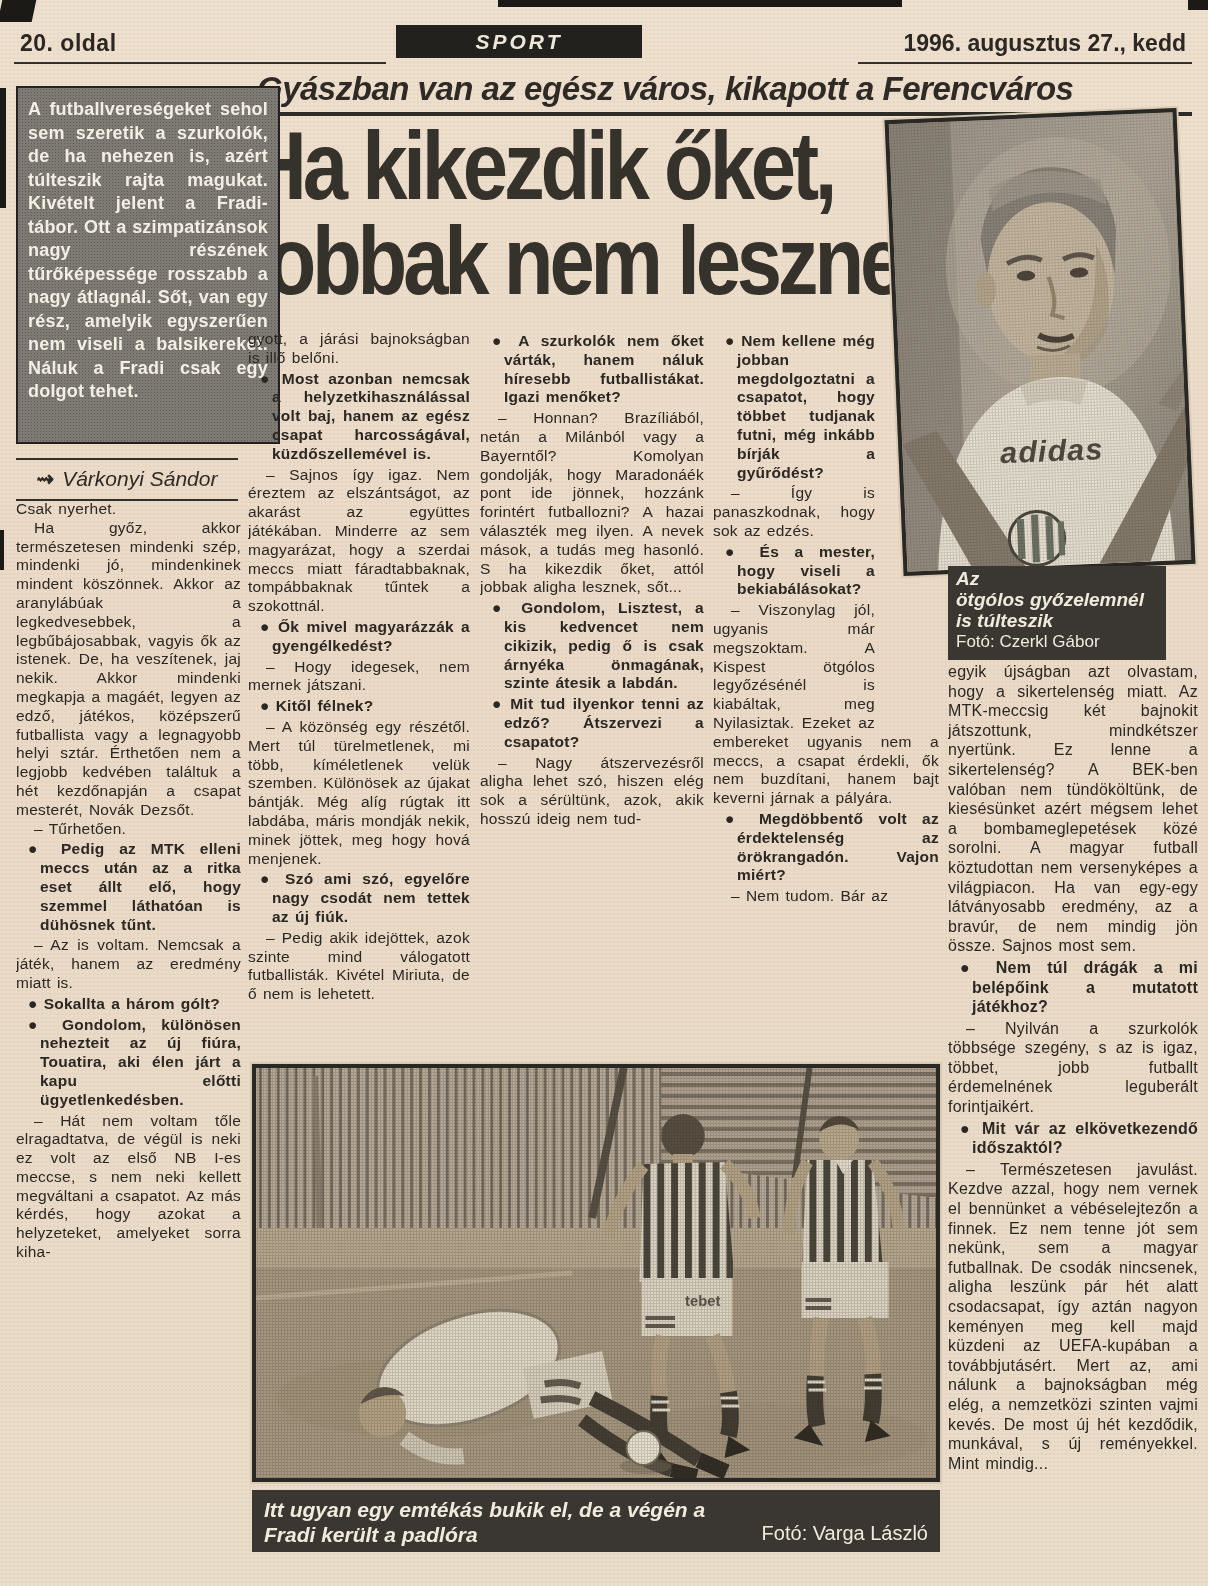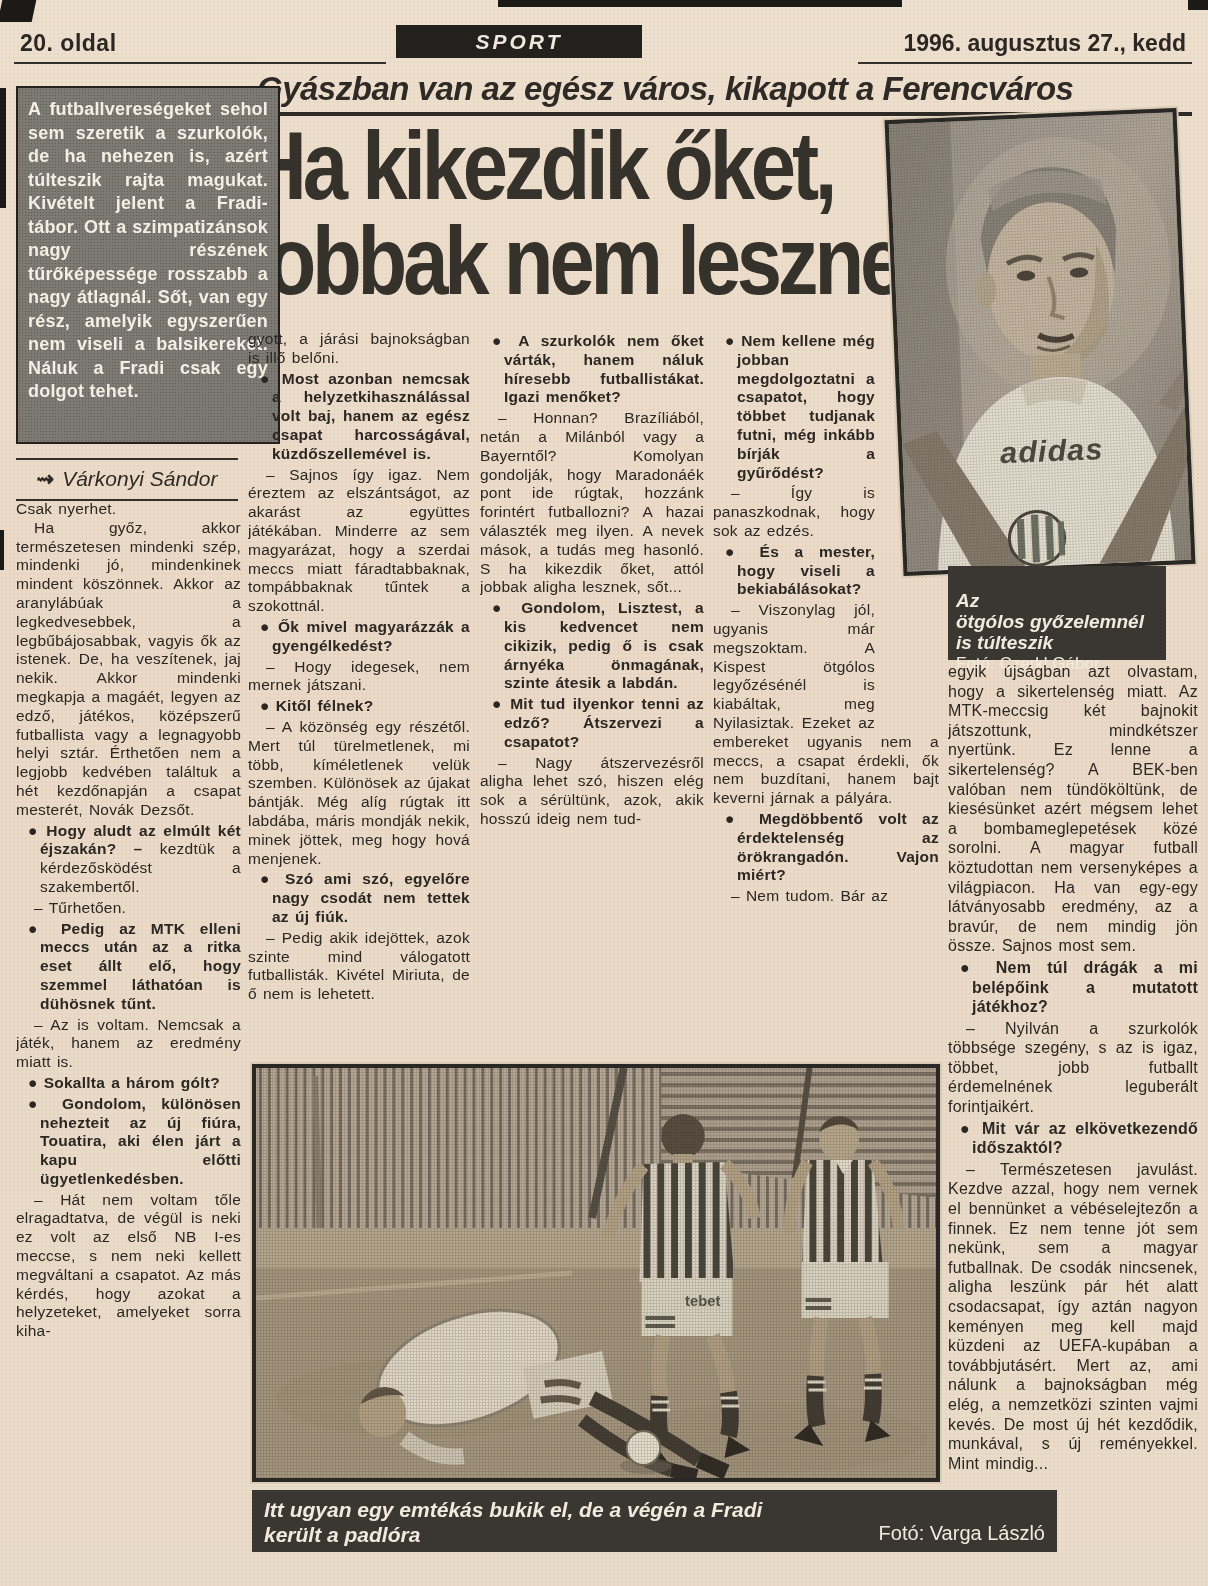--- a/index.html
+++ b/index.html
@@ -51,26 +51,26 @@
   .tail{font-weight:400;}
   .wrap-spacer{float:right;width:64px;height:400px;}
   
   .photo-top{position:absolute;left:894px;top:114px;width:284px;height:448px;
     transform:rotate(-2.4deg);transform-origin:50% 50%;
     border:4px solid #2a2824;background:#a59c8f;box-shadow:0 0 0 2px #d9cab4;}
   .photo-top svg,.photo-bottom svg{display:block;width:100%;height:100%;}
   .halftone{position:absolute;inset:0;pointer-events:none;
     background-image:radial-gradient(rgba(40,30,20,.16) 1px, transparent 1.2px);background-size:3px 3px;}
   .caption-top{position:absolute;left:948px;top:566px;width:218px;height:94px;background:#3a3733;
-    color:#f1ebdd;padding:24px 8px;box-sizing:border-box;}
+    color:#f1ebdd;padding:2px 8px;box-sizing:border-box;}
   .caption-top .cl{display:block;font-style:italic;font-weight:700;font-size:19px;line-height:21px;}
   .caption-top .credit{display:block;font-size:17px;margin-top:1px;}
   .photo-bottom{position:absolute;left:252px;top:1064px;width:688px;height:418px;
     border:4px solid #2a2824;box-sizing:border-box;background:#a89d8e;box-shadow:0 0 0 2px #d9cab4;}
-  .caption-bottom{position:absolute;left:252px;top:1490px;width:805px;height:62px;background:#3a3733;
+  .caption-bottom{position:absolute;left:252px;top:1490px;width:688px;height:62px;background:#3a3733;
     color:#f1ebdd;display:flex;justify-content:space-between;align-items:flex-start;
     padding:7px 12px;box-sizing:border-box;}
   .caption-bottom .ctext{font-style:italic;font-weight:700;font-size:21px;line-height:25px;width:520px;}
   .caption-bottom .credit{font-size:20px;align-self:flex-end;white-space:nowrap;}
   
   .art{position:absolute;background:#1c1a17;}
   .art-tl{left:0;top:0;width:34px;height:22px;transform:skewX(-12deg);}
   .art-top{left:498px;top:0;width:404px;height:7px;}
   .art-left1{left:0;top:88px;width:6px;height:120px;}
   .art-left2{left:0;top:530px;width:4px;height:40px;}
@@ -156,42 +156,41 @@
   <div class="caption-top">
     <span class="cl">Az</span>
     <span class="cl">ötgólos győzelemnél</span>
     <span class="cl">is túlteszik</span>
     <span class="credit">Fotó: Czerkl Gábor</span>
   </div>
 
   <div class="col col-1">
       <p class="para s-p"><span>Csak nyerhet.</span></p>
       <p class="para s-pi"><span>Ha győz, akkor természetesen mindenki szép, mindenki jó, mindenkinek mindent köszönnek. Akkor az aranylábúak a legkedvesebbek, a legbűbájosabbak, vagyis ők az istenek. De, ha veszítenek, jaj nekik. Akkor mindenki megkapja a magáét, legyen az edző, játékos, középszerű futballista vagy a legnagyobb helyi sztár. Érthetően nem a legjobb kedvében találtuk a hét kezdőnapján a csapat mesterét, Novák Dezsőt.</span></p>
-      <p class="para s-q"><span>● Hogy aludt az elmúlt két éjszakán? –</span><span class="tail"> kezdtük a kérdezősködést a szakembertől.</span></p>
       <p class="para s-a"><span>– Tűrhetően.</span></p>
       <p class="para s-q"><span>● Pedig az MTK elleni meccs után az a ritka eset állt elő, hogy szemmel láthatóan is dühösnek tűnt.</span></p>
       <p class="para s-a"><span>– Az is voltam. Nemcsak a játék, hanem az eredmény miatt is.</span></p>
       <p class="para s-q"><span>● Sokallta a három gólt?</span></p>
       <p class="para s-q"><span>● Gondolom, különösen nehezteit az új fiúra, Touatira, aki élen járt a kapu előtti ügyetlenkedésben.</span></p>
       <p class="para s-a"><span>– Hát nem voltam tőle elragadtatva, de végül is neki ez volt az első NB I-es meccse, s nem neki kellett megváltani a csapatot. Az más kérdés, hogy azokat a helyzeteket, amelyeket sorra kiha-</span></p>
     </div>
   <div class="col col-2">
       <p class="para s-p"><span>gyott, a járási bajnokságban is illő belőni.</span></p>
       <p class="para s-q"><span>● Most azonban nemcsak a helyzetkihasználással volt baj, hanem az egész csapat harcosságával, küzdőszellemével is.</span></p>
       <p class="para s-a"><span>– Sajnos így igaz. Nem éreztem az elszántságot, az akarást az együttes játékában. Minderre az sem magyarázat, hogy a szerdai meccs miatt fáradtabbaknak, tompábbaknak tűntek a szokottnál.</span></p>
       <p class="para s-q"><span>● Ők mivel magyarázzák a gyengélkedést?</span></p>
       <p class="para s-a"><span>– Hogy idegesek, nem mernek játszani.</span></p>
       <p class="para s-q"><span>● Kitől félnek?</span></p>
       <p class="para s-a"><span>– A közönség egy részétől. Mert túl türelmetlenek, mi több, kíméletlenek velük szemben. Különösek az újakat bántják. Még alíg rúgtak itt labdába, máris mondják nekik, minek jöttek, meg hogy hová menjenek.</span></p>
       <p class="para s-q"><span>● Szó ami szó, egyelőre nagy csodát nem tettek az új fiúk.</span></p>
       <p class="para s-a"><span>– Pedig akik idejöttek, azok szinte mind válogatott futballisták. Kivétel Miriuta, de ő nem is lehetett.</span></p>
     </div>
   <div class="col col-3">
       <p class="para s-q"><span>● A szurkolók nem őket várták, hanem náluk híresebb futballistákat. Igazi menőket?</span></p>
-      <p class="para s-a"><span>– Honnan? Brazíliából, netán a Milánból vagy a Bayerntől? Komolyan gondolják, hogy Maradonáék pont ide rúgtak, hozzánk forintért futballozni? A hazai választék meg ilyen. A nevek mások, a tudás meg hasonló. S ha kikezdik őket, attól jobbak aligha lesznek, sőt...</span></p>
+      <p class="para s-a"><span>– Honnan? Brazíliából, netán a Milánból vagy a Bayerntől? Komolyan gondolják, hogy Maradonáék pont ide jönnek, hozzánk forintért futballozni? A hazai választék meg ilyen. A nevek mások, a tudás meg hasonló. S ha kikezdik őket, attól jobbak aligha lesznek, sőt...</span></p>
       <p class="para s-q"><span>● Gondolom, Lisztest, a kis kedvencet nem cikizik, pedig ő is csak árnyéka önmagának, szinte átesik a labdán.</span></p>
       <p class="para s-q"><span>● Mit tud ilyenkor tenni az edző? Átszervezi a csapatot?</span></p>
       <p class="para s-a"><span>– Nagy átszervezésről aligha lehet szó, hiszen elég sok a sérültünk, azok, akik hosszú ideig nem tud-</span></p>
     </div>
   <div class="col col-4">
     <div class="wrap-spacer"></div>
       <p class="para s-q"><span>● Nem kellene még jobban megdolgoztatni a csapatot, hogy többet tudjanak futni, még inkább bírják a gyűrődést?</span></p>
       <p class="para s-a"><span>– Így is panaszkodnak, hogy sok az edzés.</span></p>
       <p class="para s-q"><span>● És a mester, hogy viseli a bekiabálásokat?</span></p>
       <p class="para s-a"><span>– Viszonylag jól, ugyanis már megszoktam. A Kispest ötgólos legyőzésénél is kiabáltak, meg Nyilasiztak. Ezeket az embereket ugyanis nem a meccs, a csapat érdekli, ők nem buzdítani, hanem bajt keverni járnak a pályára.</span></p>

